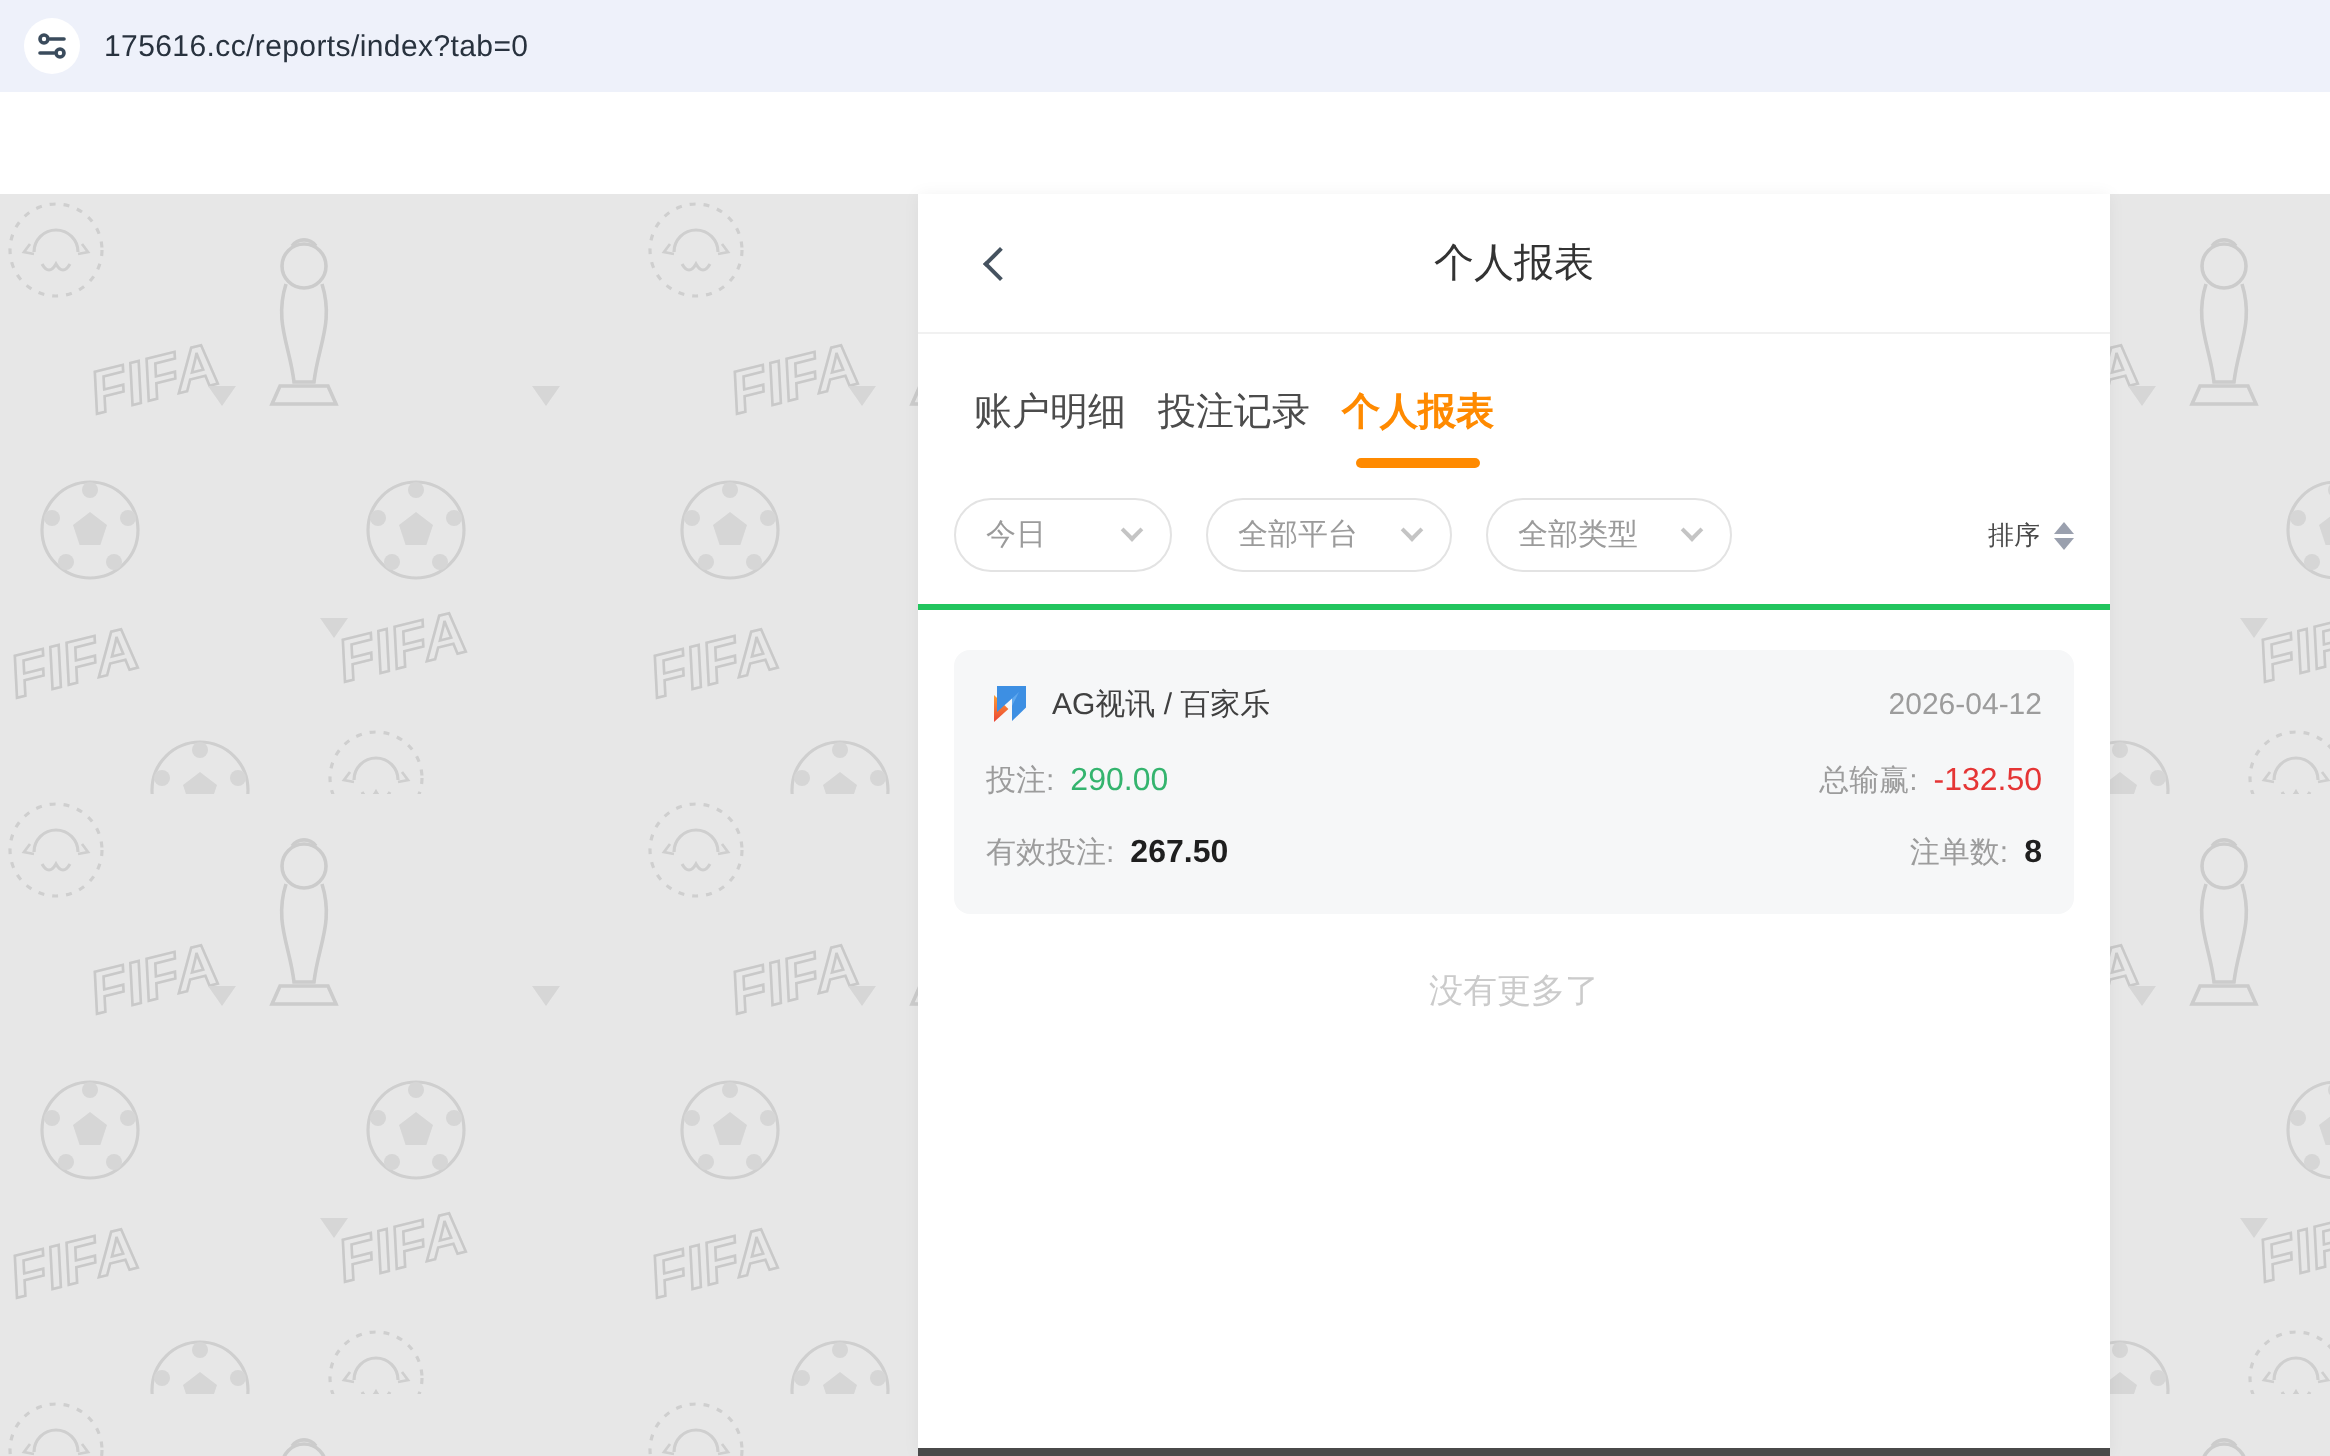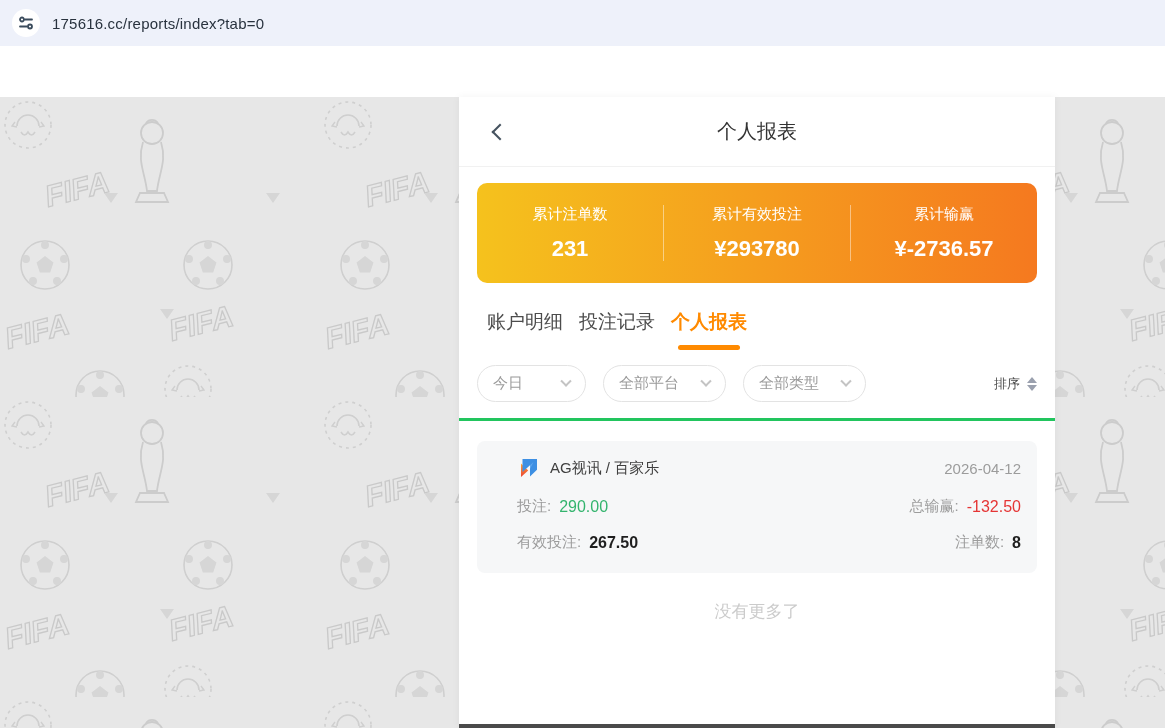--- a/index.html
+++ b/index.html
@@ -63,21 +63,21 @@
     color:#4a4a4a; font-size:13px; cursor:pointer; }
   .sort-arrows { display:flex; flex-direction:column; gap:2px; }
   .tri-up { width:0; height:0; border-left:5px solid transparent;
     border-right:5px solid transparent; border-bottom:6px solid #9aa0ae; }
   .tri-down { width:0; height:0; border-left:5px solid transparent;
     border-right:5px solid transparent; border-top:6px solid #9aa0ae; }
 
   
   .report-card { margin:20px 18px 0; background:#f6f7f8; border-radius:8px;
     padding:15px 16px 21px; }
-  .rc-row { display:flex; align-items:center;margin-left:24px; }
+  .rc-row { display:flex; align-items:center; }
   .rc-row + .rc-row { margin-top:17px; }
   .rc-provider { font-size:15px; color:#404040; margin-left:9px; }
   .rc-date { margin-left:auto; font-size:15px; color:#9c9c9c; }
   .rc-label { font-size:15px; color:#9c9c9c; margin-right:8px; }
   .rc-right { margin-left:auto; display:flex; align-items:center; }
   .val-green { font-size:16px; color:#34b46e; }
   .val-red { font-size:16px; color:#e53535; }
   .val-dark { font-size:16px; color:#1f1f1f; font-weight:600; }
 
   .no-more { text-align:center; color:#cbcbcb; font-size:17px; margin-top:27px; }
@@ -155,36 +155,20 @@
 
   <div class="panel">
 
     <div class="panel-header">
       <span class="back-btn">
         <span class="chev-left"></span>
       </span>
       <span class="page-title">个人报表</span>
     </div>
 
-    <div class="stats-card">
-      <div class="stat">
-        <div class="stat-label">累计注单数</div>
-        <div class="stat-value">231</div>
-      </div>
-      <div class="vdiv"></div>
-      <div class="stat">
-        <div class="stat-label">累计有效投注</div>
-        <div class="stat-value">¥293780</div>
-      </div>
-      <div class="vdiv"></div>
-      <div class="stat">
-        <div class="stat-label">累计输赢</div>
-        <div class="stat-value">¥-2736.57</div>
-      </div>
-    </div>
 
     <div class="tabs">
       <span class="tab">账户明细</span>
       <span class="tab">投注记录</span>
       <span class="tab active">
         <span>个人报表</span>
         <span class="tab-underline"></span>
       </span>
     </div>
 

